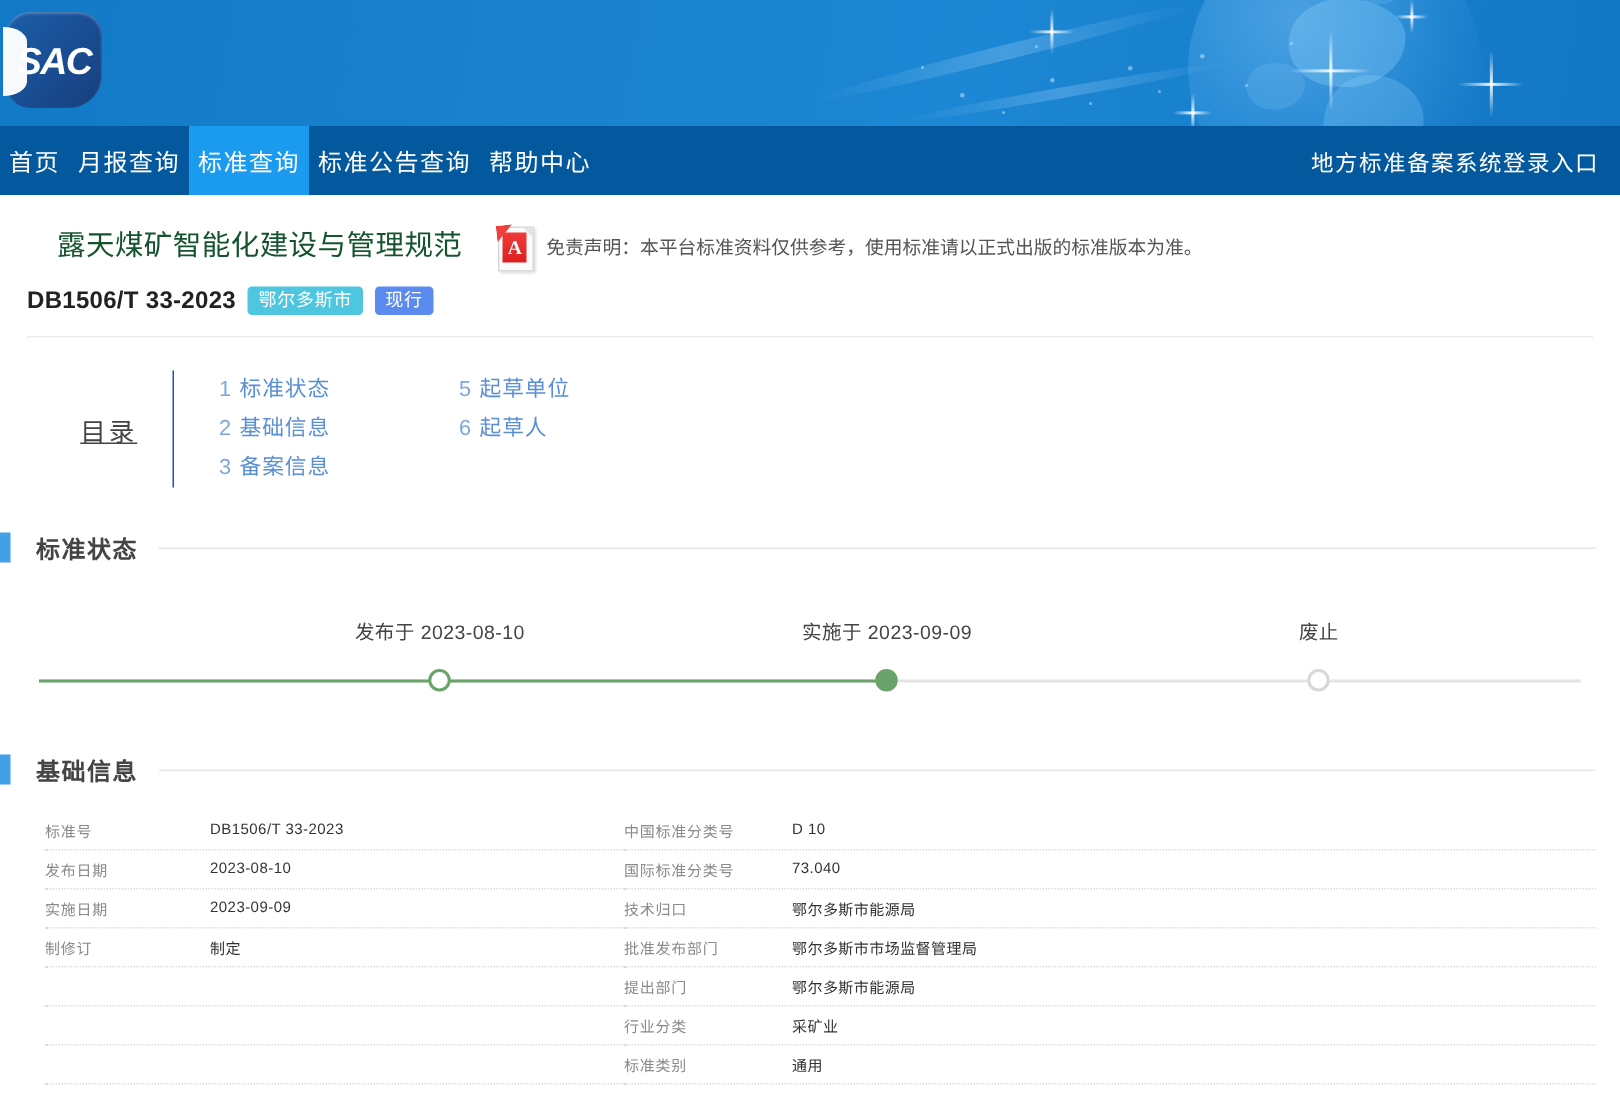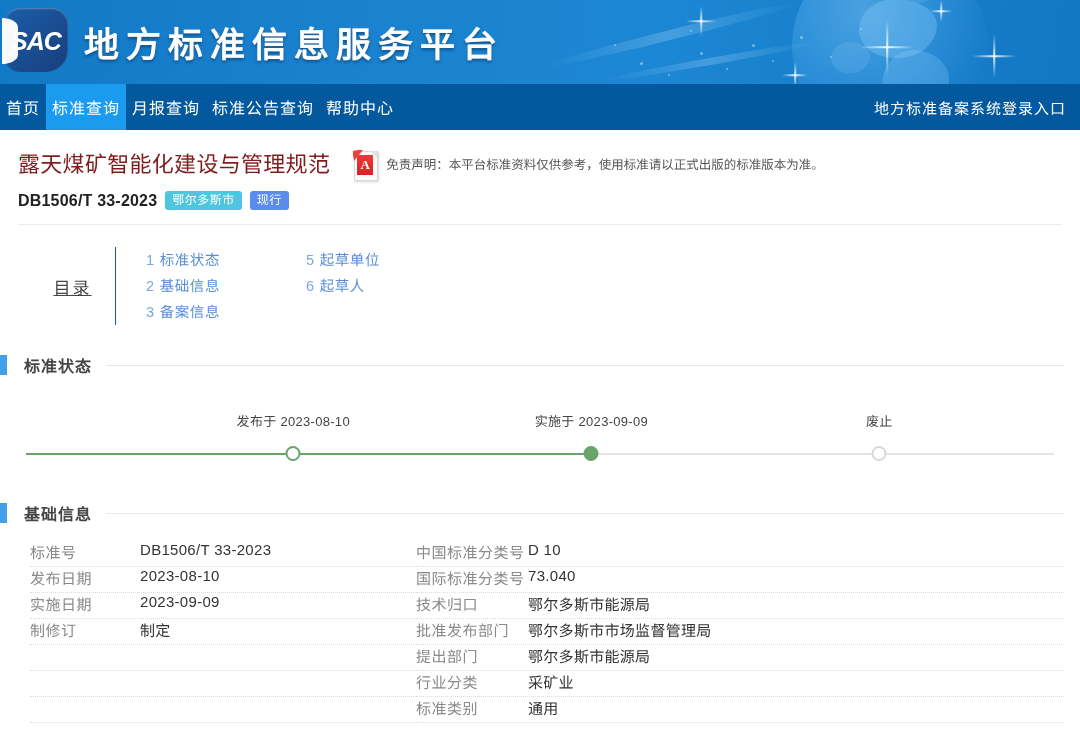--- a/index.html
+++ b/index.html
@@ -157,25 +157,26 @@
 
   
   .title-block {
     padding: 22px 2px 0 2px;
   }
   .title-row {
     display: flex;
     align-items: flex-start;
   }
   .std-title {
-    font-size: 22px;
-    color: #7f1d1d;
+    font-size: 19px;
+    color: #14532d;
     line-height: 26px;
     letter-spacing: .3px;
     white-space: nowrap;
+    margin-left: 20px;
   }
   .pdf-wrap {
     margin-left: 22px;
     margin-top: -2px;
     display: flex;
     align-items: center;
   }
   .pdf-icon {
     position: relative;
     width: 26px;
@@ -382,23 +383,24 @@
     box-sizing: border-box;
   }
   .info-col {
     display: flex;
     flex-direction: column;
   }
   .info-col.left  { width: 400px; flex: none; padding-left: 14px; box-sizing: border-box; }
   .info-col.right { flex: 1; }
   .info-row {
     display: flex;
+    align-items: center;
     height: 25px;
     border-bottom: 1px dotted #dcdcdc;
-    font-size: 15px;
+    font-size: 10px;
   }
   .info-row.blank { border-bottom: 1px dotted #dcdcdc; }
   .info-label {
     width: 110px;
     flex: none;
     color: #8a8a8a;
     letter-spacing: .5px;
   }
   .info-col.right .info-label {
     width: 112px;
@@ -439,27 +441,26 @@
     <div class="star" style="left:686px;top:6px;width:30px;height:30px;"></div>
     <div class="star" style="left:782px;top:62px;width:26px;height:26px;"></div>
     <div class="star" style="left:930px;top:0px;width:22px;height:22px;"></div>
   </div>
 
   <div class="logo">
     <div class="logo-swoosh"></div>
     <div class="logo-text">SAC</div>
   </div>
 
-  <div class="banner-title">地方标准信息服务平台</div>
 </div>
 
 <div class="navbar">
   <div class="nav-item">首页</div>
+  <div class="nav-item">月报查询</div>
   <div class="nav-item active">标准查询</div>
-  <div class="nav-item">月报查询</div>
   <div class="nav-item">标准公告查询</div>
   <div class="nav-item">帮助中心</div>
   <div class="nav-right">地方标准备案系统登录入口</div>
 </div>
 
 <div class="page">
 
   <div class="title-block">
     <div class="title-row">
       <div class="std-title">露天煤矿智能化建设与管理规范</div>

